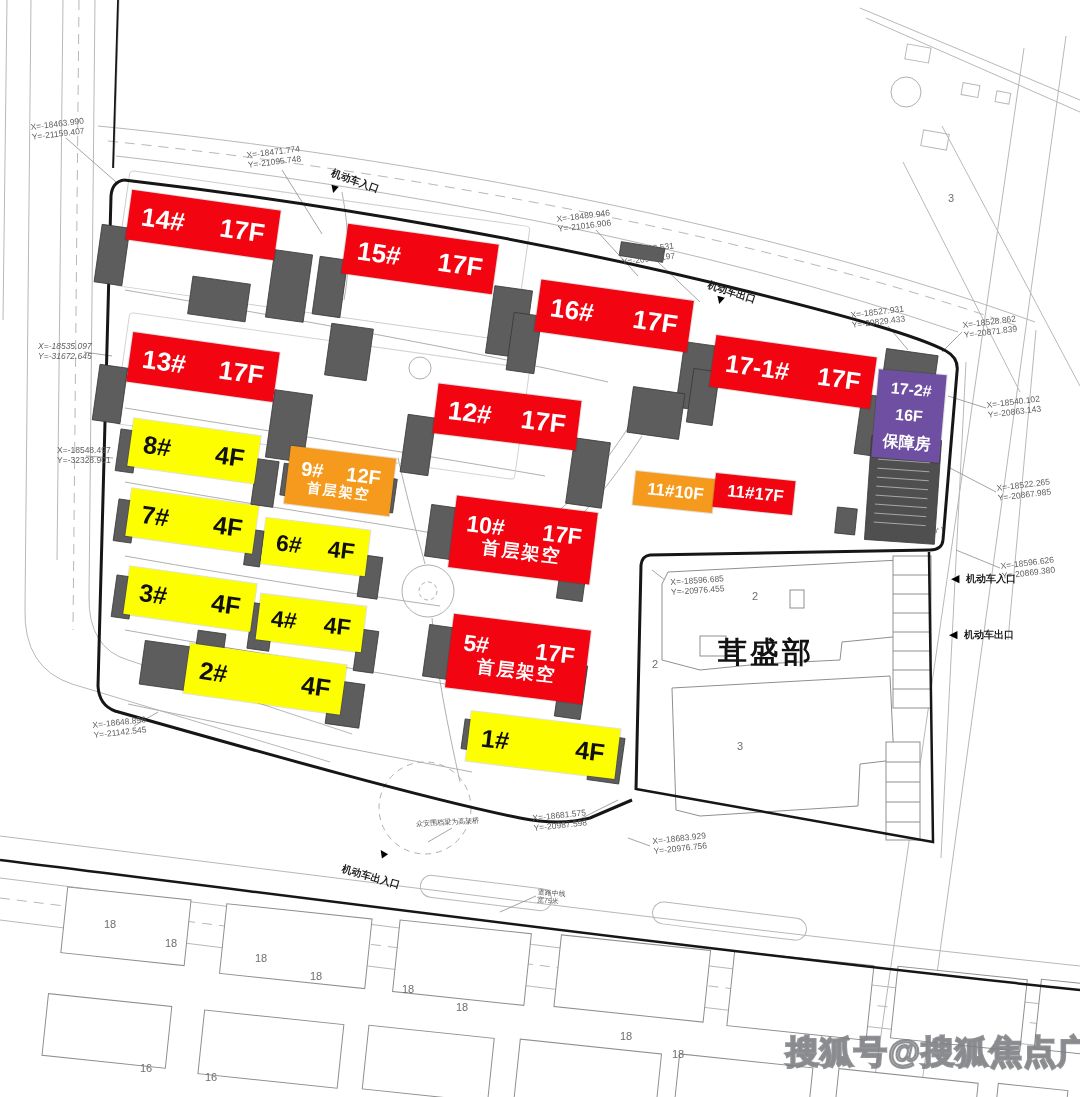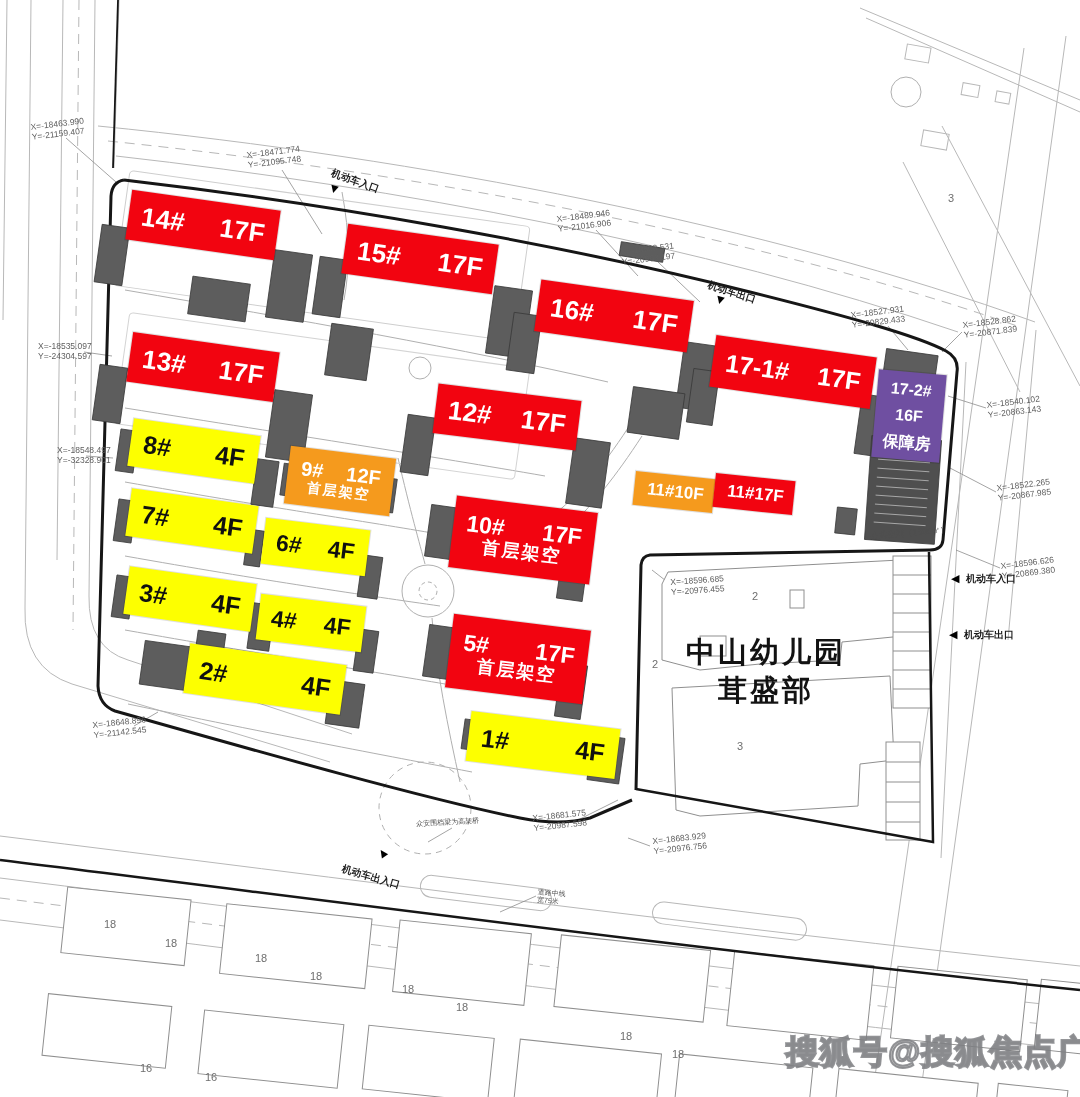--- a/index.html
+++ b/index.html
@@ -352,23 +352,23 @@
         <div>Y=-20987.598</div>
       </div>
       <div class="coord" style="left: 652px; top: 836px; transform: rotate(-6deg);">
         <div>X=-18683.929</div>
         <div>Y=-20976.756</div>
       </div>
       <div class="coord" style="left: 92px; top: 720px; transform: rotate(-6deg);">
         <div>X=-18648.896</div>
         <div>Y=-21142.545</div>
       </div>
-      <div class="coord" style="left: 38px; top: 341px; transform: rotate(0deg);">
+      <div class="coord" style="left: 38px; top: 341px; transform: rotate(0deg); font-style: italic;">
         <div>X=-18535.097</div>
-        <div>Y=-24304.597</div>
+        <div>Y=-31672.645</div>
       </div>
       <div class="coord" style="left: 57px; top: 445px; transform: rotate(0deg);">
         <div>X=-18548.497</div>
         <div>Y=-32328.901</div>
       </div>
       <div class="slabel" style="left: 870px; top: 531px; font-size: 8.5px; transform: rotate(-5deg);">
         <div>公共空间（1500㎡）</div>
       </div>
       <div class="slabel" style="left: 416px; top: 820px; font-size: 7px; transform: rotate(-3deg);">
         <div>众安围档梁为高架桥</div>
@@ -397,18 +397,17 @@
       <div class="num" style="left: 672px; top: 1048px;">18</div>
       <div class="num" style="left: 140px; top: 1062px;">16</div>
       <div class="num" style="left: 205px; top: 1071px;">16</div>
       <div class="num" style="left: 752px; top: 590px;">2</div>
       <div class="num" style="left: 652px; top: 658px;">2</div>
       <div class="num" style="left: 737px; top: 740px;">3</div>
       <div class="num" style="left: 948px; top: 192px;">3</div>
     </div>
 
   <div class="kg">
-    <div>中山幼儿园</div>
     <div>茸盛部</div>
   </div>
 
   <div class="wm">搜狐号@搜狐焦点广安站</div>
 </div>
 
 </body></html>

